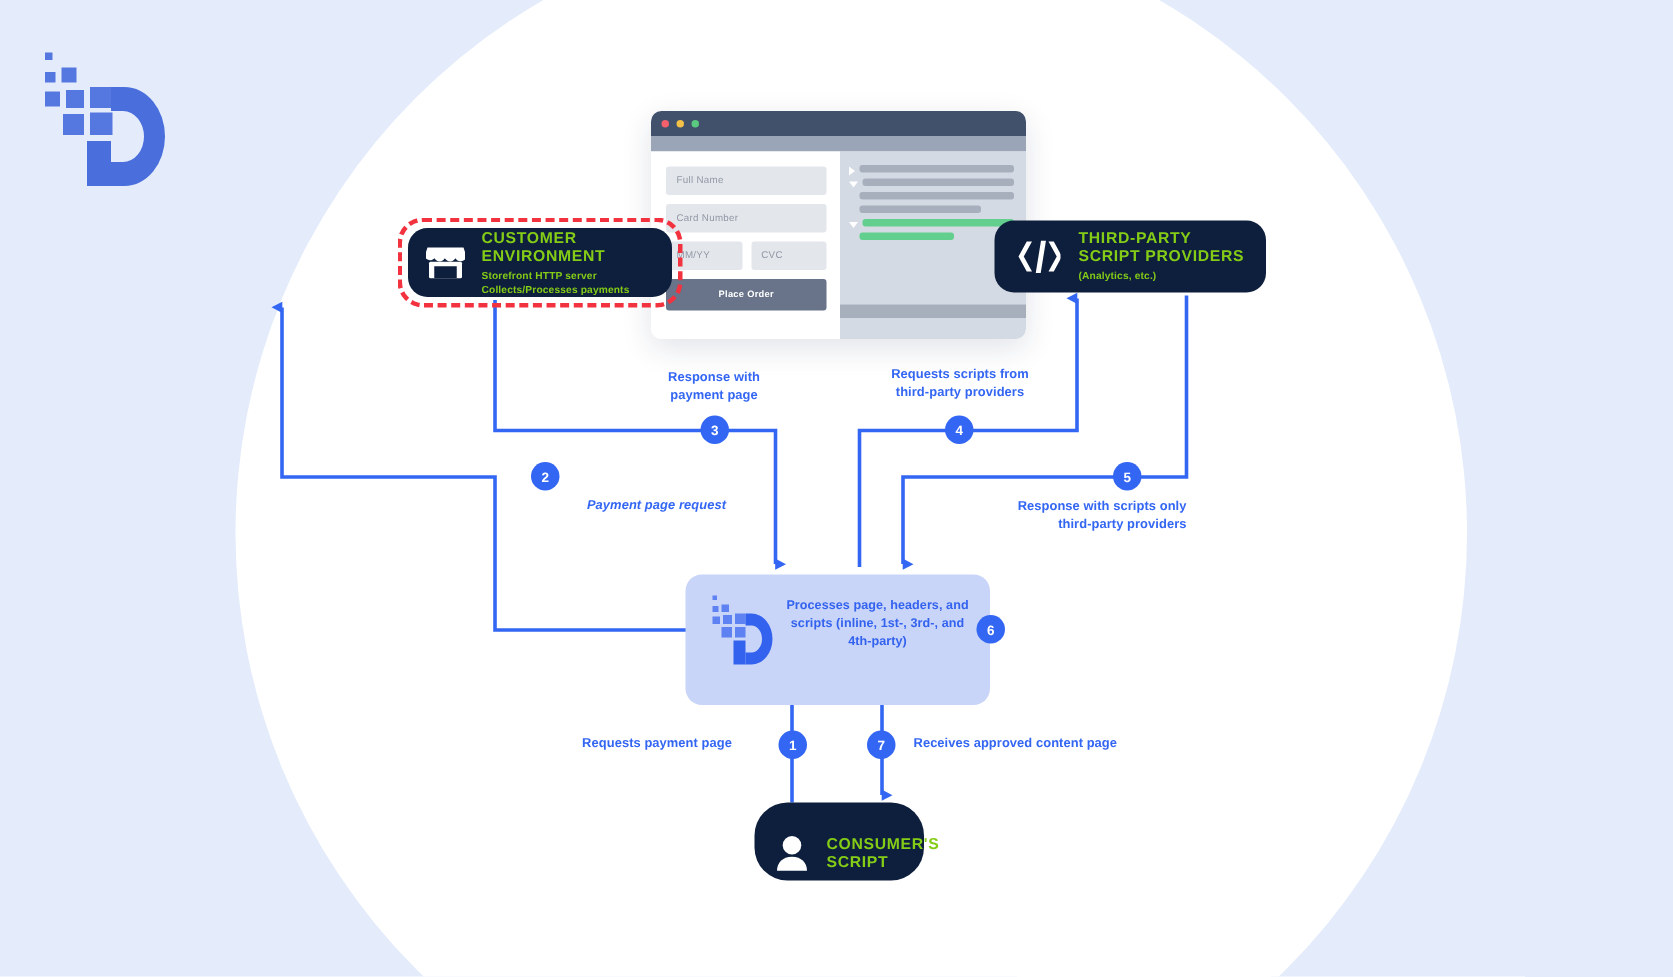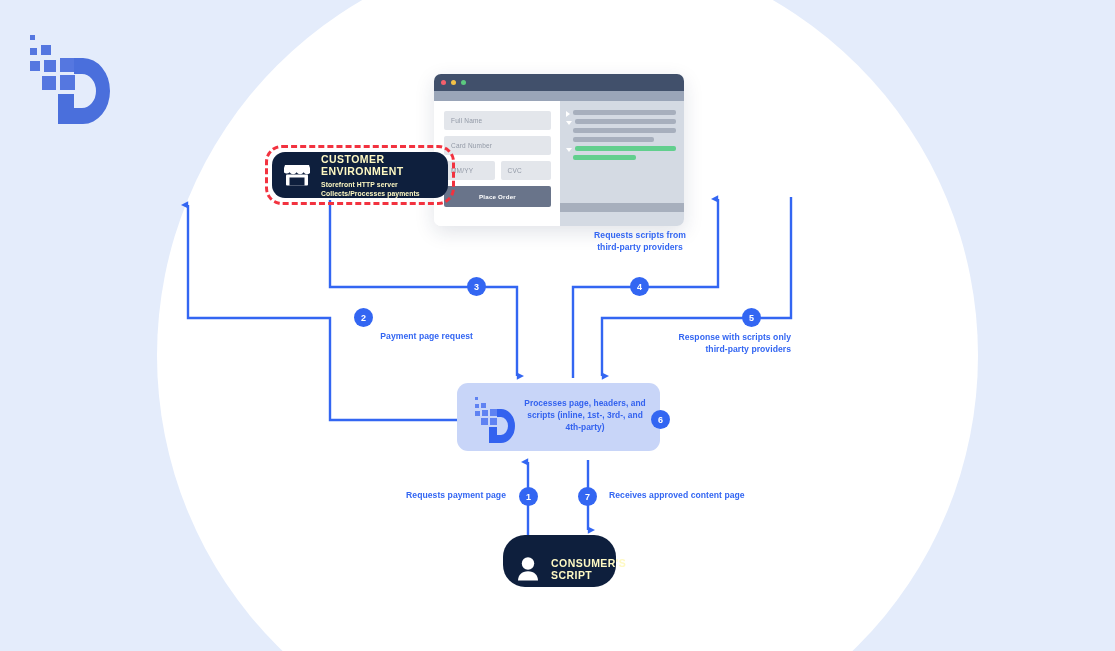--- a/index.html
+++ b/index.html
@@ -58,21 +58,21 @@
   .code-row{display:flex;align-items:flex-start;gap:3px;}
   .tri{width:0;height:0;margin-top:.5px;flex:0 0 auto;}
   .tri.right{border-left:4px solid #ffffff;border-top:3px solid transparent;border-bottom:3px solid transparent;}
   .tri.down{border-top:4px solid #ffffff;border-left:3px solid transparent;border-right:3px solid transparent;margin-top:1.5px;}
   .tri.blank{width:4px;height:4px;}
   .code-foot{position:absolute;left:0;right:0;bottom:14px;height:9px;background:#a7afbd;}
 
   
   .pill{
     position:absolute;background:#0e1f3d;border-radius:13px;
-    display:flex;align-items:center;color:#fef9c3;box-sizing:border-box;
+    display:flex;align-items:center;color:#84cc16;box-sizing:border-box;
   }
   .pill .pill-icon{flex:0 0 auto;display:flex;align-items:center;justify-content:center;}
   .pill .pill-text{display:flex;flex-direction:column;justify-content:center;}
   .pill .t1{font-size:10.5px;font-weight:bold;letter-spacing:.45px;line-height:12px;}
   .pill .t2{font-size:6.8px;font-weight:bold;line-height:9px;letter-spacing:.1px;}
 
   #customer-env{left:272px;top:152px;width:176px;height:46px;padding:0 10px 0 12px;gap:11px;}
   #third-party{left:663px;top:147px;width:181px;height:48px;padding:0 10px 0 14px;gap:12px;}
   #consumer{left:503px;top:535px;width:113px;height:52px;padding:16px 10px 0 14px;gap:10px;border-radius:22px;}
 
@@ -81,21 +81,21 @@
     position:absolute;left:265px;top:145px;width:190px;height:60px;
     border:3.5px dashed #f2323f;border-radius:17px;box-sizing:border-box;
   }
   .waf-label{
     position:absolute;left:348px;top:189px;
     color:#f2323f;font-size:9px;font-weight:normal;letter-spacing:.7px;
   }
 
   
   #process-box{
-    position:absolute;left:457px;top:383px;width:203px;height:68px;
+    position:absolute;left:457px;top:383px;width:203px;height:87px;
     background:#c8d5f8;border-radius:11px;
     display:flex;align-items:center;
   }
   #process-box .proc-logo{position:absolute;left:13px;top:12px;width:46px;height:50px;}
   #process-box .proc-text{
     position:absolute;left:62px;top:14px;width:132px;
     text-align:center;color:#3362ef;
     font-size:8.4px;font-weight:bold;line-height:12.2px;letter-spacing:.05px;
   }
 
@@ -224,20 +224,34 @@
         <rect x="5.5" y="14.5" width="15" height="8" fill="#0e1f3d"></rect>
       </svg>
     </span>
     <span class="pill-text">
       <span class="t1">CUSTOMER ENVIRONMENT</span>
       <span class="t2" style="margin-top:3px">Storefront HTTP server</span>
       <span class="t2">Collects/Processes payments</span>
     </span>
   </div>
 
+  <div class="pill" id="third-party">
+    <span class="pill-icon">
+      <svg width="30" height="24" viewBox="0 0 30 24">
+        <path d="M11 2 L5.5 12 L11 22 L7.5 22 L2 12 L7.5 2 Z" fill="#fff"></path>
+        <path d="M17 1.5 L13.5 23 L16.8 23 L20.3 1.5 Z" fill="#fff"></path>
+        <path d="M22 2 L27.5 12 L22 22 L25.5 22 L31 12 L25.5 2 Z" fill="#fff"></path>
+      </svg>
+    </span>
+    <span class="pill-text">
+      <span class="t1">THIRD-PARTY</span>
+      <span class="t1">SCRIPT PROVIDERS</span>
+      <span class="t2" style="margin-top:3px">(Analytics, etc.)</span>
+    </span>
+  </div>
 
   <div id="process-box">
     <span class="proc-logo">
       <svg width="46" height="50" viewBox="0 0 46 50">
         <g fill="#5f82f2">
           <rect x="5" y="2" width="3" height="3"></rect>
           <rect x="5" y="9" width="4" height="4"></rect>
           <rect x="11" y="8" width="5" height="5"></rect>
           <rect x="5" y="16" width="5" height="5"></rect>
           <rect x="12" y="15" width="6" height="6"></rect>
@@ -268,30 +282,34 @@
   </div>
 
   <div class="badge" style="left:519px;top:487px;">1</div>
   <div class="badge" style="left:354px;top:308px;">2</div>
   <div class="badge" style="left:467px;top:277px;">3</div>
   <div class="badge" style="left:630px;top:277px;">4</div>
   <div class="badge" style="left:742px;top:308px;">5</div>
   <div class="badge" style="left:651px;top:410px;">6</div>
   <div class="badge" style="left:578px;top:487px;">7</div>
 
-  <div class="flow-label ta-r" style="left:283px;top:331px;width:190px;">Payment page request</div>
-
-
-  <div class="flow-label ta-c" style="left:570px;top:230px;width:140px;text-align:center;">
+  <div class="flow-label ta-r" style="left:294px;top:331px;width:190px;font-style:italic;">Payment page request</div>
+
+  <div class="flow-label ta-c" style="left:406px;top:246px;width:140px;">
+    <span>Response with</span><br>
+    <span>payment page</span>
+  </div>
+
+  <div class="flow-label ta-c" style="left:570px;top:244px;width:140px;text-align:center;">
     <span>Requests scripts from</span><br>
     <span>third-party providers</span>
   </div>
 
   <div class="flow-label ta-r" style="left:620px;top:332px;width:171px;">
     <span>Response with scripts only</span><br>
     <span>third-party providers</span>
   </div>
 
-  <div class="flow-label ta-r" style="left:333px;top:490px;width:173px;">Requests payment page</div>
+  <div class="flow-label ta-r" style="left:315px;top:490px;width:173px;">Requests payment page</div>
 
   <div class="flow-label" style="left:609px;top:490px;width:220px;">Receives approved content page</div>
 
 </div>
 
 </body></html>

